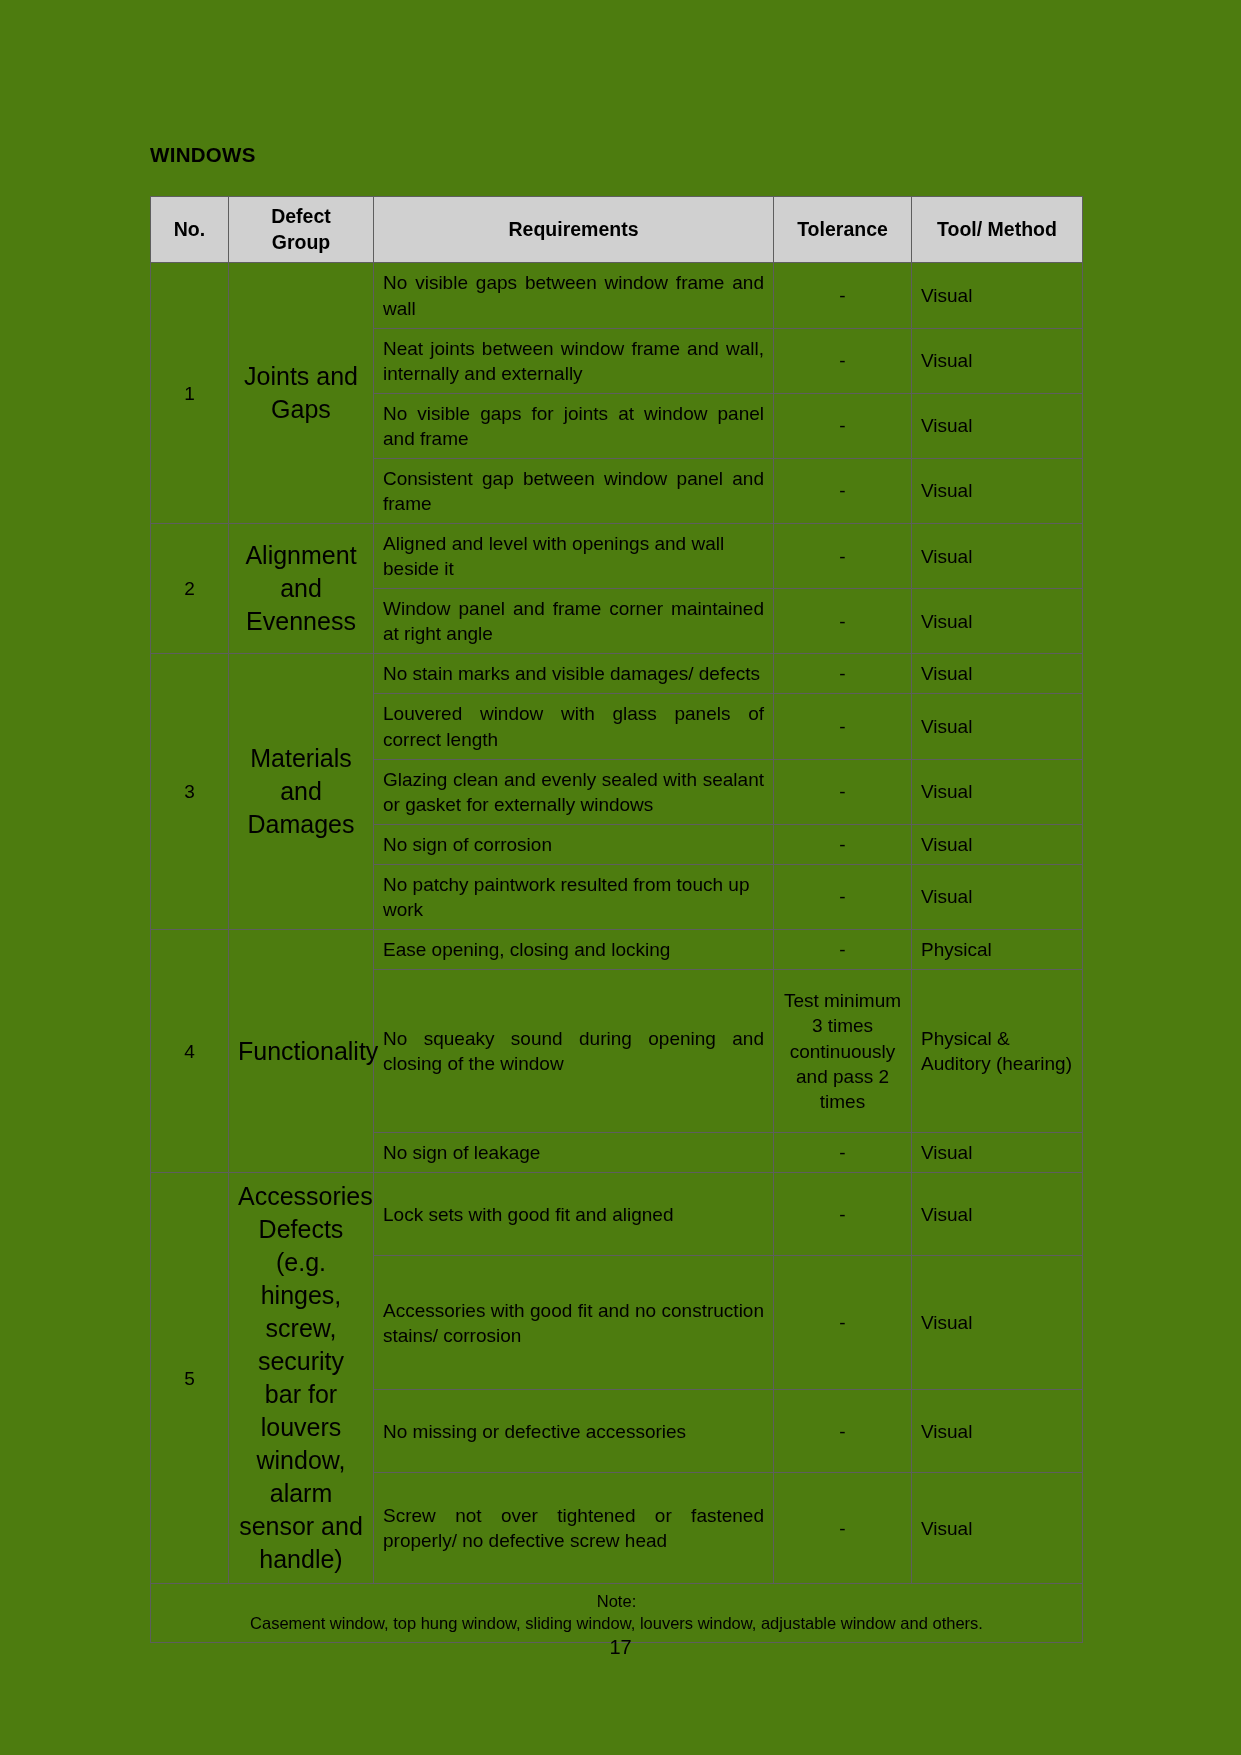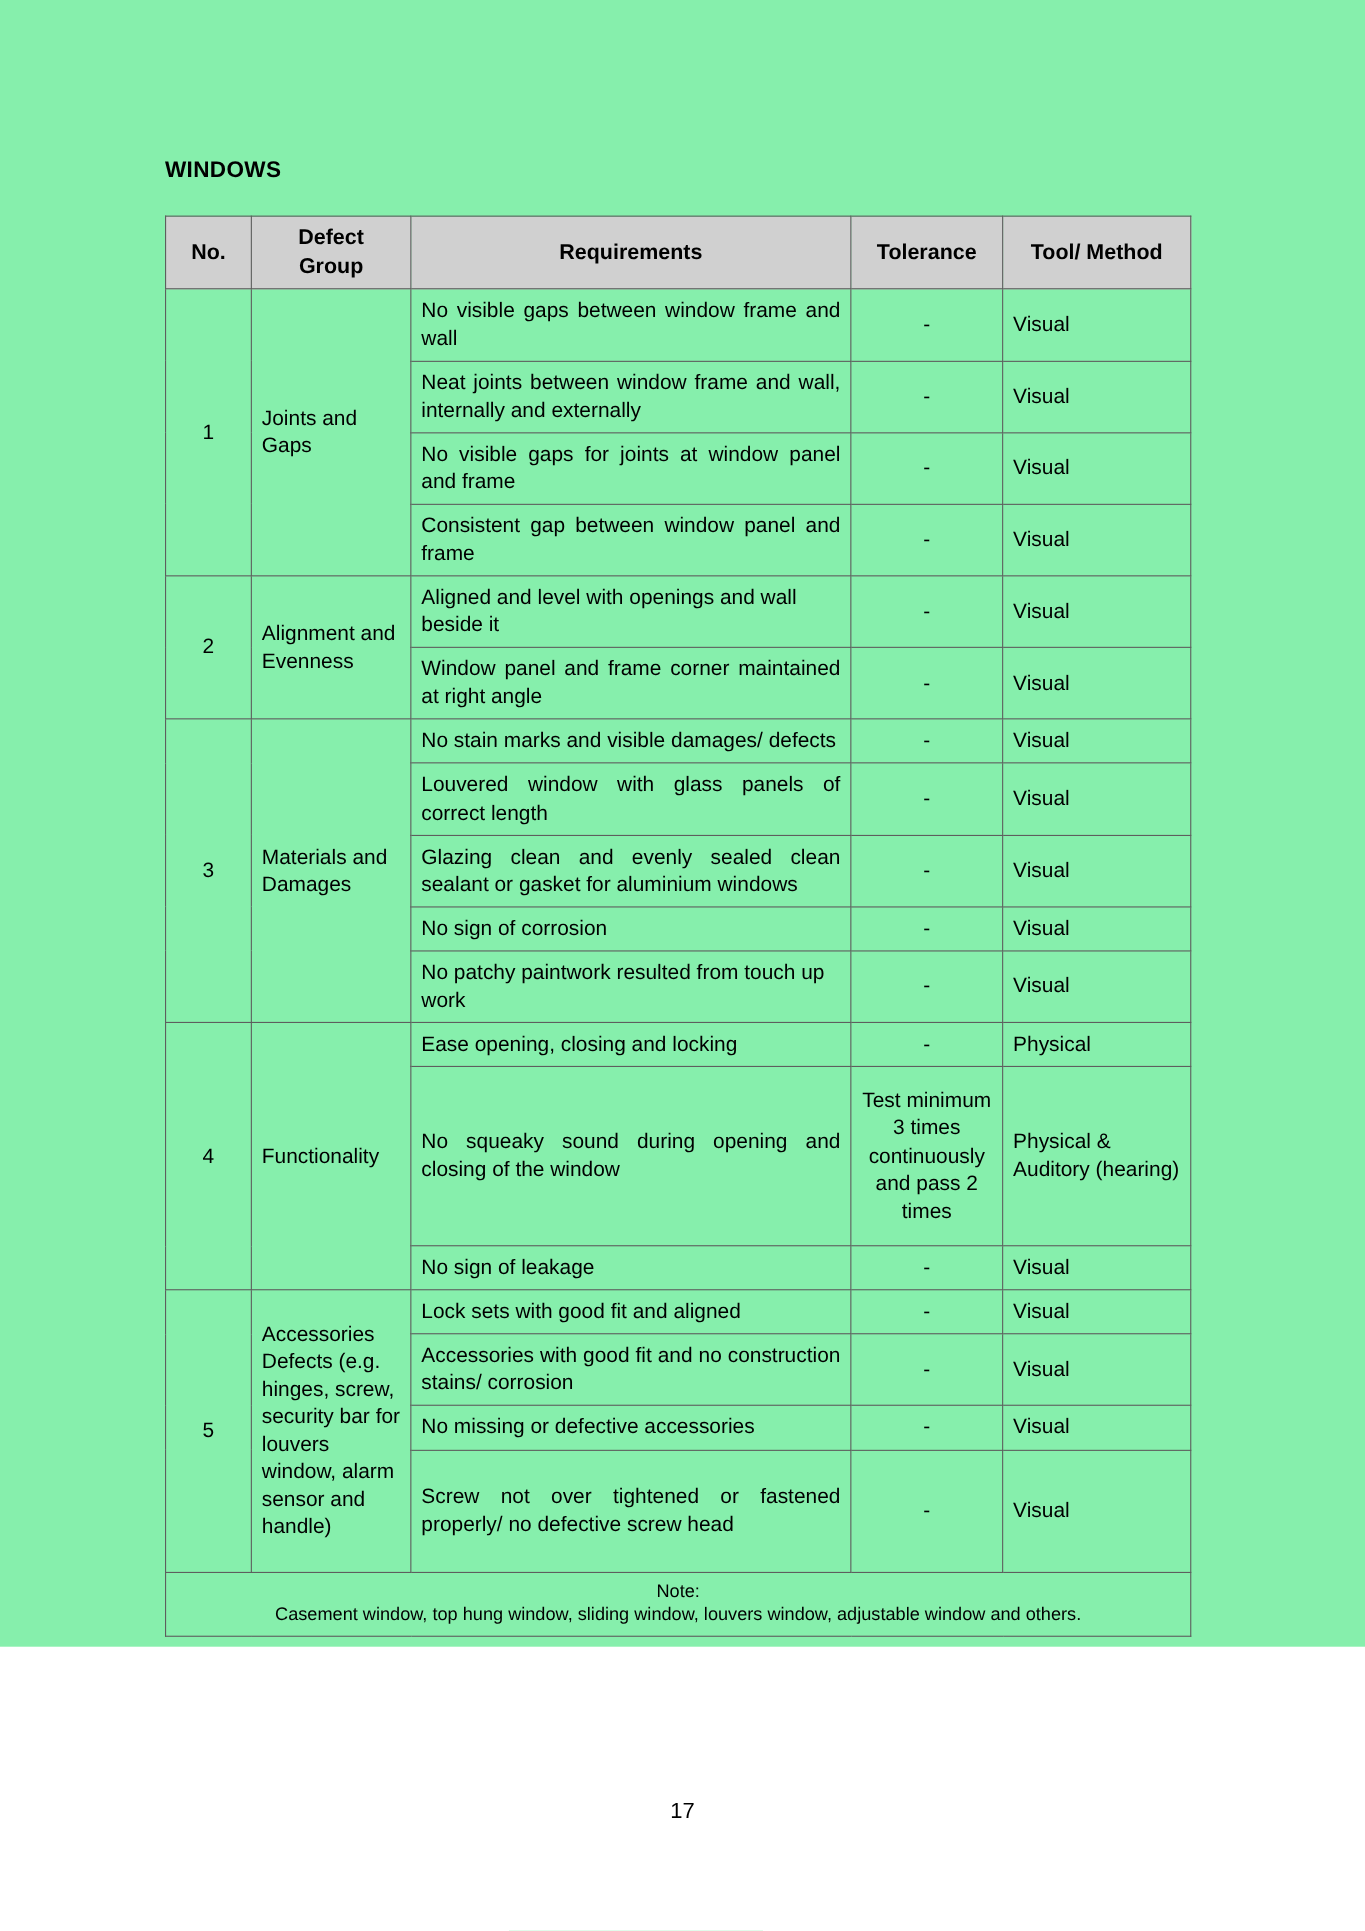--- a/index.html
+++ b/index.html
@@ -12,22 +12,22 @@
     height: 1755px;
     font-family: "Liberation Sans", sans-serif;
     color: #000000;
     position: relative;
     overflow: hidden;
   }
   .page {
     position: absolute;
     left: 0; top: 0;
     width: 1241px;
-    height: 1497px;
-    background: #86efac;
+    height: 1755px;
+    background: #4d7c0f;
   }
   .section-title {
     position: absolute;
     left: 150px;
     top: 143px;
     font-size: 20.5px;
     font-weight: bold;
     letter-spacing: 0.3px;
   }
   table.defects {
@@ -59,22 +59,23 @@
   col.c-req     { width: 400px; }
   col.c-tol     { width: 138px; }
   col.c-tool    { width: 171px; }
 
   td.no-cell {
     text-align: center;
     vertical-align: middle;
     font-size: 19px;
   }
   td.group-cell {
-    vertical-align: middle;
-    font-size: 19px;
+    text-align: center;
+    vertical-align: middle;
+    font-size: 25px;
   }
   td.req-cell {
     text-align: justify;
     text-align-last: left;
     vertical-align: middle;
     font-size: 19px;
     padding-left: 11px;
     padding-right: 11px;
   }
   td.req-cell.nowrapjust {
@@ -180,21 +181,21 @@
         <td class="req-cell">No stain marks and visible damages/ defects</td>
         <td class="tol-cell">-</td>
         <td class="tool-cell">Visual</td>
       </tr>
       <tr>
         <td class="req-cell">Louvered window with glass panels of correct length</td>
         <td class="tol-cell">-</td>
         <td class="tool-cell">Visual</td>
       </tr>
       <tr>
-        <td class="req-cell">Glazing clean and evenly sealed clean sealant or gasket for aluminium windows</td>
+        <td class="req-cell">Glazing clean and evenly sealed with sealant or gasket for externally windows</td>
         <td class="tol-cell">-</td>
         <td class="tool-cell">Visual</td>
       </tr>
       <tr>
         <td class="req-cell nowrapjust">No sign of corrosion</td>
         <td class="tol-cell">-</td>
         <td class="tool-cell">Visual</td>
       </tr>
       <tr>
         <td class="req-cell nowrapjust">No patchy paintwork resulted from touch up work</td>

